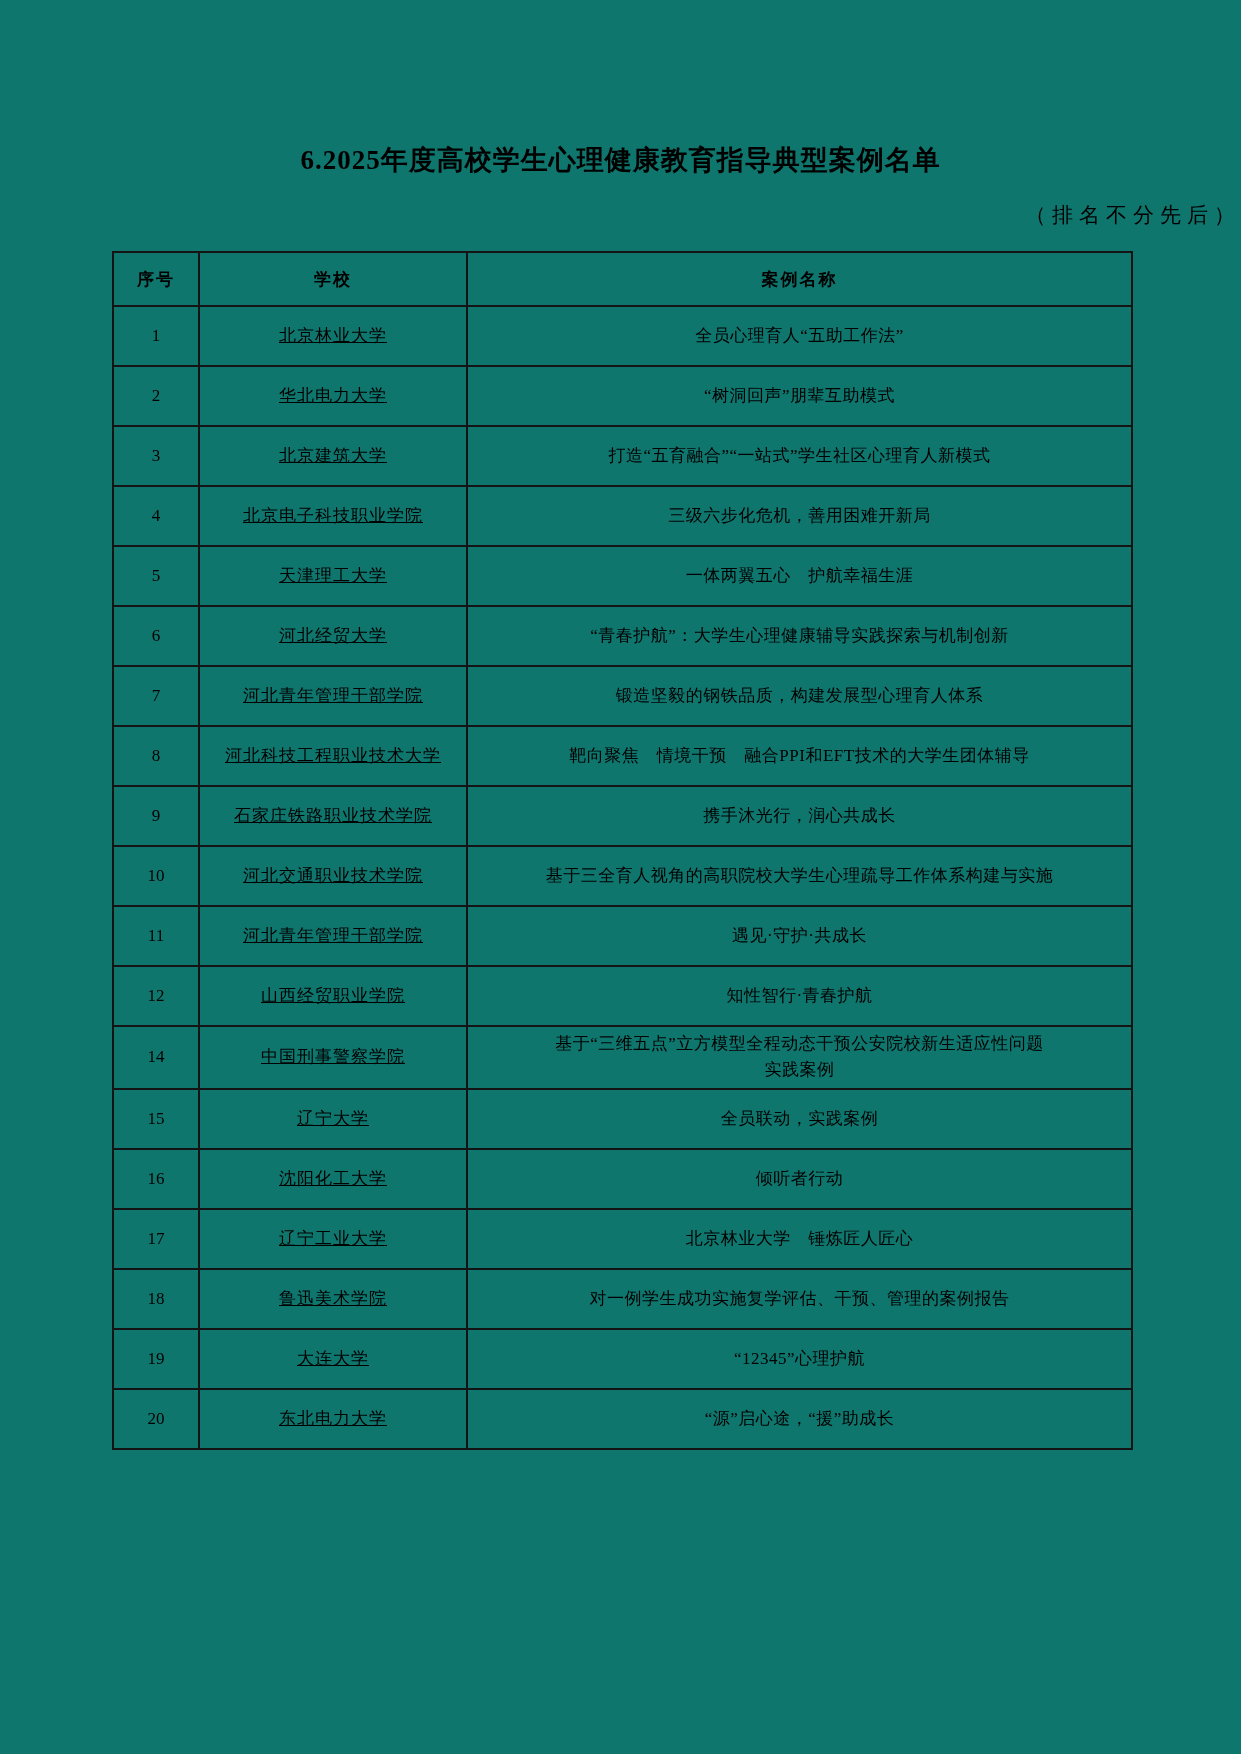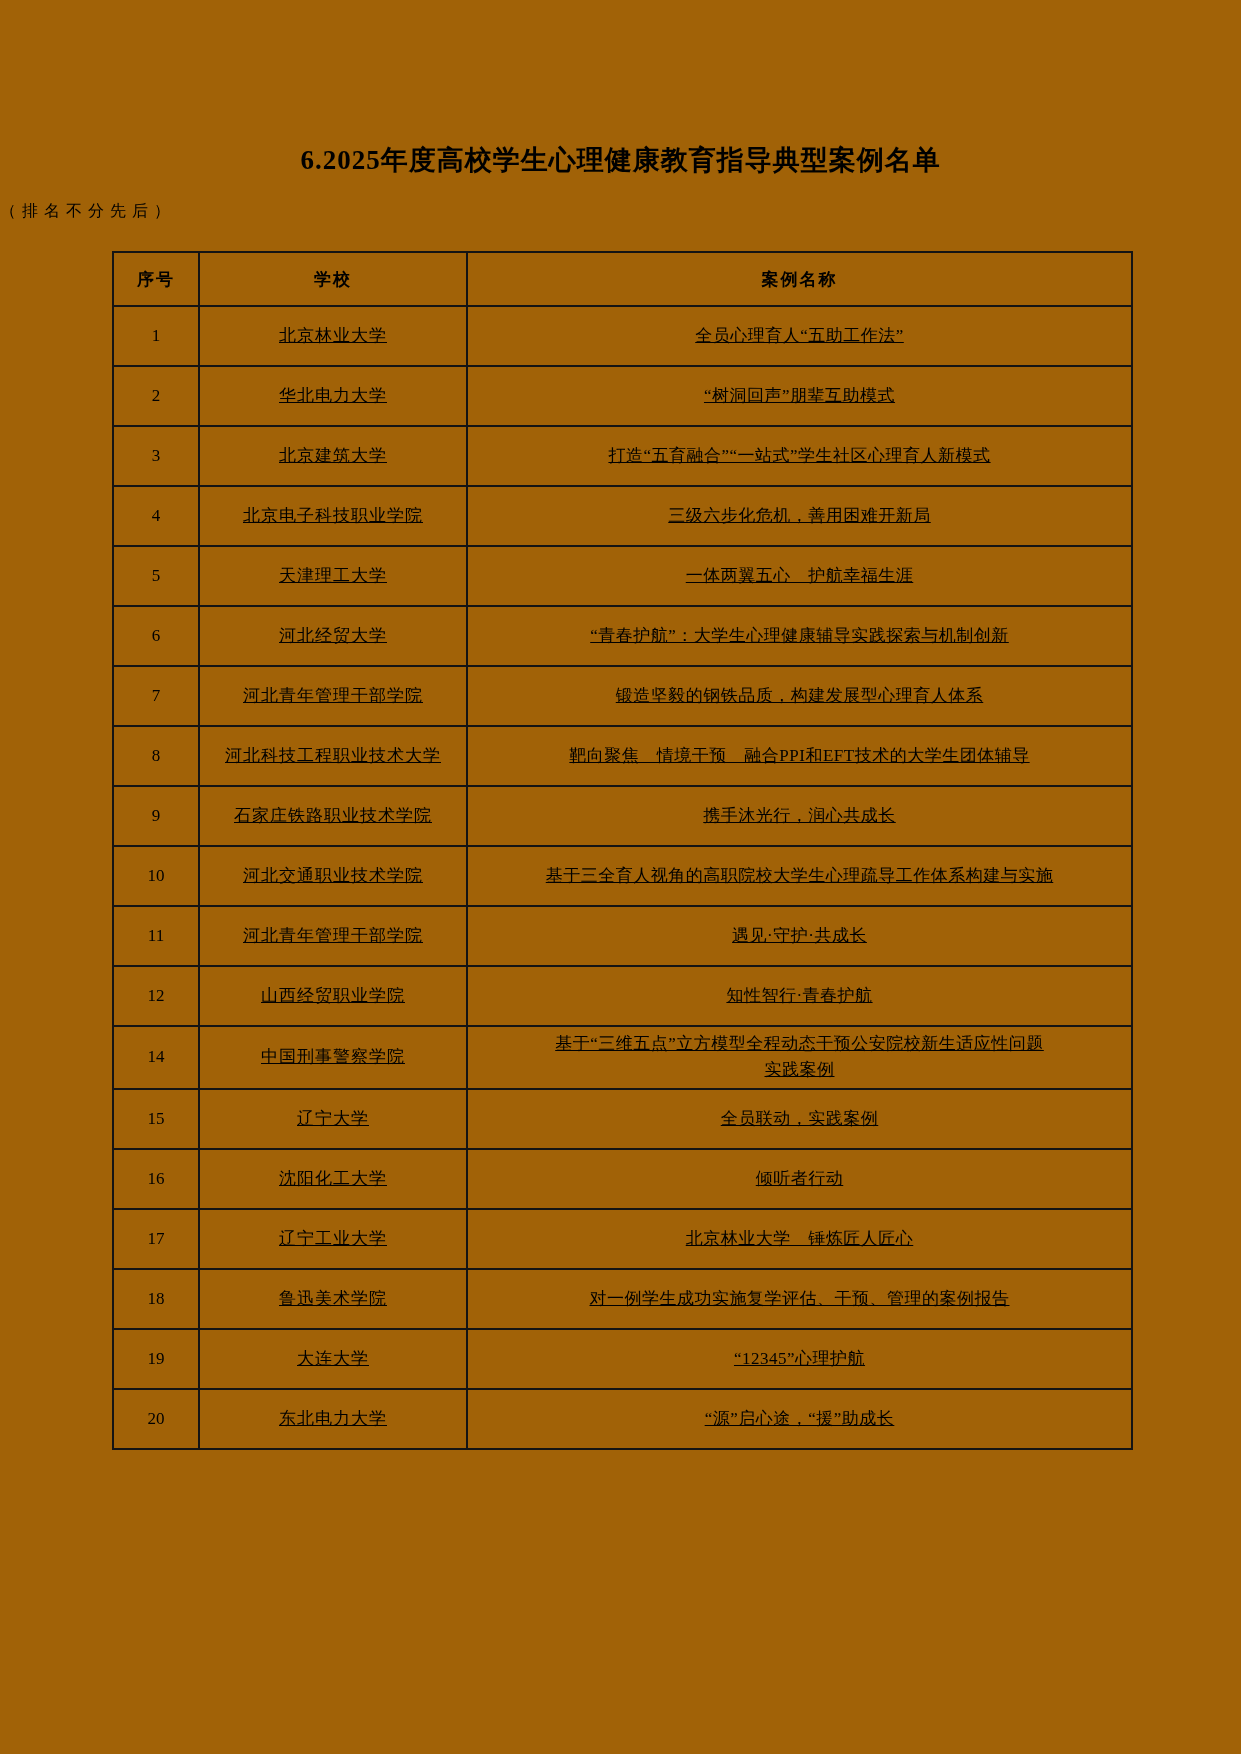--- a/index.html
+++ b/index.html
@@ -1,43 +1,43 @@
 <!DOCTYPE html>
 <html><head>
 <meta charset="utf-8">
 <style>
   * { box-sizing: border-box; }
   html, body { margin: 0; padding: 0; background: #ffffff; }
   .page {
     position: relative;
     width: 1241px;
     height: 1754px;
-    background: #a16207;
+    background: #0f766e;
     font-family: "Liberation Serif", "DejaVu Serif", serif;
     color: #000000;
     overflow: hidden;
   }
   .doc-title {
     position: absolute;
     top: 142px;
     left: 0;
     width: 100%;
     text-align: center;
     font-size: 27px;
     font-weight: bold;
     letter-spacing: 1px;
     font-family: "Liberation Serif", "DejaVu Serif", serif;
   }
   .doc-subtitle {
     position: absolute;
     top: 201px;
     left: 0;
     width: 100%;
-    text-align: left;
-    font-size: 16px;
+    text-align: right;
+    font-size: 21px;
     letter-spacing: 6px;
     font-family: "Liberation Serif", "DejaVu Serif", serif;
   }
   table.case-table {
     position: absolute;
     top: 251px;
     left: 112px;
     width: 1019px;
     border-collapse: collapse;
     table-layout: fixed;
@@ -68,21 +68,20 @@
     font-family: "Liberation Serif", "DejaVu Serif", serif;
     font-size: 18px;
   }
   td.cell-school {
     letter-spacing: 1px;
     text-decoration: underline;
   }
   td.cell-case {
     white-space: pre-line;
     letter-spacing: 0.5px;
-    text-decoration: underline;
   }
 </style>
 </head>
 <body>
 
 <div class="page">
 
   <div class="doc-title">6.2025年度高校学生心理健康教育指导典型案例名单</div>
   <div class="doc-subtitle">（排名不分先后）</div>
 

